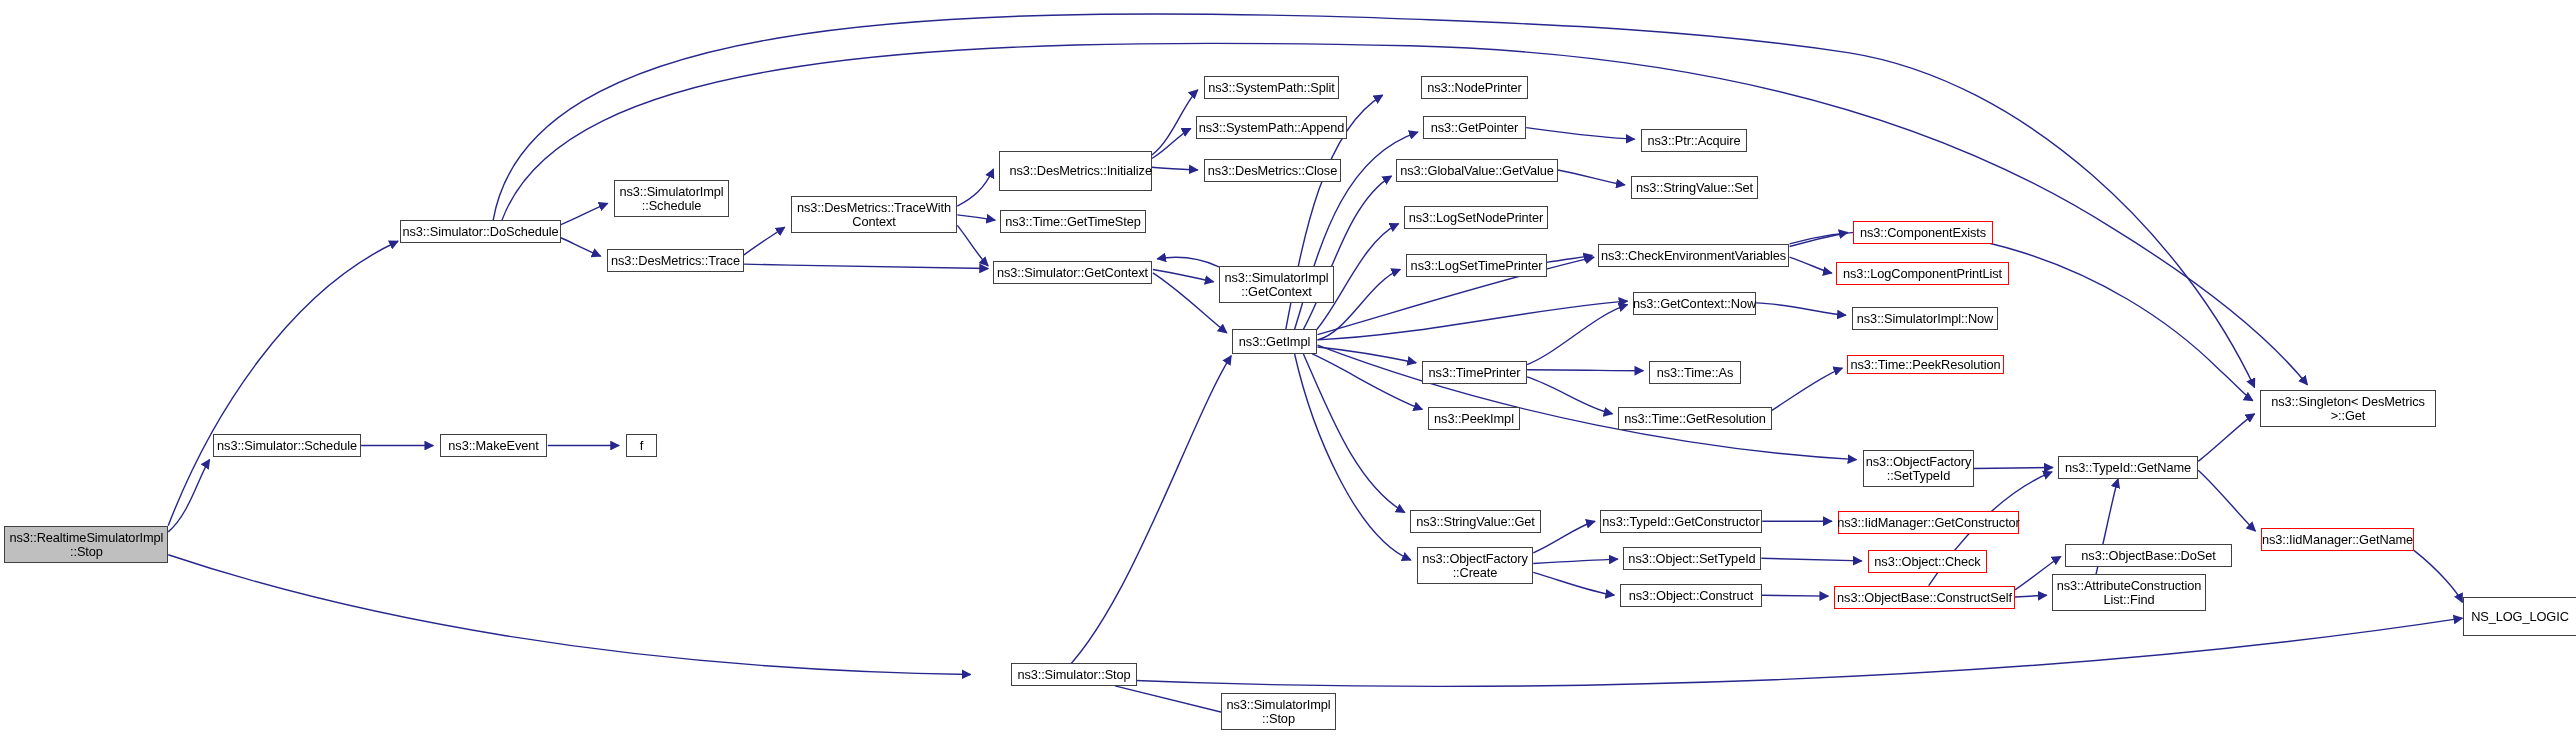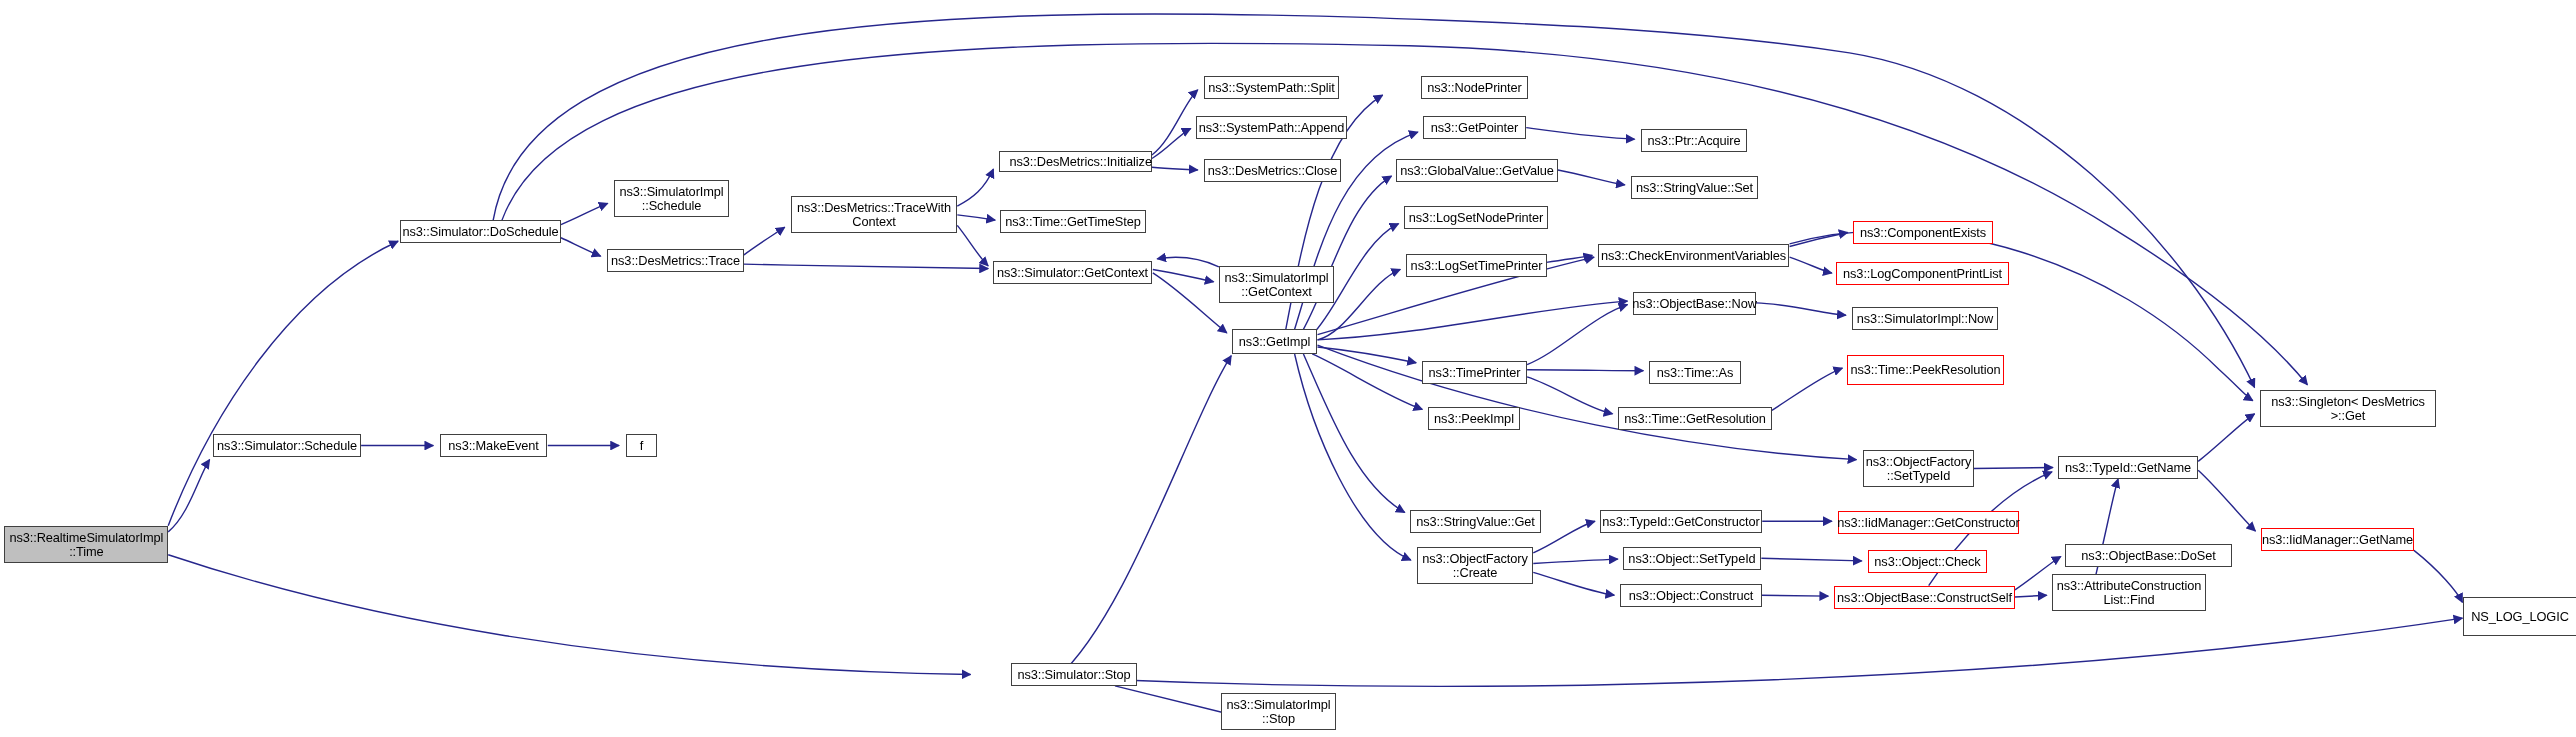--- a/index.html
+++ b/index.html
@@ -92,31 +92,31 @@
         <path d="M2741,625 C2770,648 2790,672 2796,684" fill="none" stroke="#26268c" stroke-width="1.6" marker-end="url(#ah)"></path>
         <path d="M2032,277 C2200,230 2400,300 2520,420 C2540,438 2550,450 2558,455" fill="none" stroke="#26268c" stroke-width="1.6" marker-end="url(#ah)"></path>
         <path d="M191,630 C400,700 700,760 1102,766" fill="none" stroke="#26268c" stroke-width="1.6" marker-end="url(#ah)"></path>
         <path d="M1200,770 C1280,700 1350,480 1398,404" fill="none" stroke="#26268c" stroke-width="1.6" marker-end="url(#ah)"></path>
         <path d="M1266,779 C1320,792 1370,805 1400,812" fill="none" stroke="#26268c" stroke-width="1.6" marker-end="url(#ah)"></path>
         <path d="M1266,772 C1700,790 2300,778 2796,702" fill="none" stroke="#26268c" stroke-width="1.6" marker-end="url(#ah)"></path>
       </g>
   </svg>
   <div id="node-layer">
       <div class="node root" style="left: 4.4px; top: 526px; width: 164px; height: 37px;">ns3::RealtimeSimulatorImpl
-::Time</div>
+::Stop</div>
       <div class="node normal" style="left: 213px; top: 434px; width: 148px; height: 23px;">ns3::Simulator::Schedule</div>
       <div class="node normal" style="left: 440px; top: 434px; width: 107px; height: 23px;">ns3::MakeEvent</div>
       <div class="node normal" style="left: 626px; top: 434px; width: 31px; height: 23px;">f</div>
       <div class="node normal" style="left: 400px; top: 220px; width: 161px; height: 23px;">ns3::Simulator::DoSchedule</div>
       <div class="node normal" style="left: 614px; top: 180px; width: 115px; height: 37px;">ns3::SimulatorImpl
 ::Schedule</div>
       <div class="node normal" style="left: 607px; top: 249px; width: 137px; height: 23px;">ns3::DesMetrics::Trace</div>
       <div class="node normal" style="left: 791px; top: 196px; width: 166px; height: 37px;">ns3::DesMetrics::TraceWith
 Context</div>
-      <div class="node normal" style="left: 999px; top: 151px; width: 153px; height: 21px; padding-left: 13px;">ns3::DesMetrics::Initialize</div>
+      <div class="node normal" style="left: 999px; top: 151px; width: 153px; height: 40px; padding-left: 13px;">ns3::DesMetrics::Initialize</div>
       <div class="node normal" style="left: 1204px; top: 76px; width: 135px; height: 23px;">ns3::SystemPath::Split</div>
       <div class="node normal" style="left: 1196px; top: 116px; width: 151px; height: 23px;">ns3::SystemPath::Append</div>
       <div class="node normal" style="left: 1204px; top: 159px; width: 137px; height: 23px;">ns3::DesMetrics::Close</div>
       <div class="node normal" style="left: 1000px; top: 210px; width: 146px; height: 23px;">ns3::Time::GetTimeStep</div>
       <div class="node normal" style="left: 993px; top: 261px; width: 159px; height: 23px;">ns3::Simulator::GetContext</div>
       <div class="node normal" style="left: 1219px; top: 266px; width: 115px; height: 37px;">ns3::SimulatorImpl
 ::GetContext</div>
       <div class="node normal" style="left: 1232px; top: 329px; width: 85px; height: 25px;">ns3::GetImpl</div>
       <div class="node normal" style="left: 1421px; top: 76px; width: 107px; height: 23px;">ns3::NodePrinter</div>
       <div class="node normal" style="left: 1423px; top: 116px; width: 103px; height: 23px;">ns3::GetPointer</div>
@@ -124,30 +124,30 @@
       <div class="node normal" style="left: 1404px; top: 206px; width: 144px; height: 23px; text-align: right;">ns3::LogSetNodePrinter</div>
       <div class="node normal" style="left: 1406px; top: 254px; width: 141px; height: 23px;">ns3::LogSetTimePrinter</div>
       <div class="node normal" style="left: 1422px; top: 361px; width: 105px; height: 23px;">ns3::TimePrinter</div>
       <div class="node normal" style="left: 1428px; top: 407px; width: 92px; height: 23px;">ns3::PeekImpl</div>
       <div class="node normal" style="left: 1410px; top: 510px; width: 131px; height: 23px;">ns3::StringValue::Get</div>
       <div class="node normal" style="left: 1417px; top: 547px; width: 116px; height: 37px;">ns3::ObjectFactory
 ::Create</div>
       <div class="node normal" style="left: 1641px; top: 129px; width: 106px; height: 23px;">ns3::Ptr::Acquire</div>
       <div class="node normal" style="left: 1631px; top: 176px; width: 127px; height: 23px;">ns3::StringValue::Set</div>
       <div class="node normal" style="left: 1598px; top: 244px; width: 191px; height: 23px;">ns3::CheckEnvironmentVariables</div>
-      <div class="node normal" style="left: 1633px; top: 292px; width: 123px; height: 23px;">ns3::ObjectBase::Now</div>
+      <div class="node normal" style="left: 1633px; top: 292px; width: 123px; height: 23px;">ns3::GetContext::Now</div>
       <div class="node normal" style="left: 1649px; top: 361px; width: 92px; height: 23px;">ns3::Time::As</div>
       <div class="node normal" style="left: 1618px; top: 407px; width: 154px; height: 23px;">ns3::Time::GetResolution</div>
       <div class="node normal" style="left: 1600px; top: 510px; width: 162px; height: 23px;">ns3::TypeId::GetConstructor</div>
       <div class="node normal" style="left: 1623px; top: 547px; width: 138px; height: 23px;">ns3::Object::SetTypeId</div>
       <div class="node normal" style="left: 1620px; top: 584px; width: 142px; height: 23px;">ns3::Object::Construct</div>
       <div class="node red" style="left: 1853px; top: 221px; width: 140px; height: 23px;">ns3::ComponentExists</div>
       <div class="node red" style="left: 1836px; top: 262px; width: 173px; height: 23px; text-align: center;">ns3::LogComponentPrintList</div>
       <div class="node normal" style="left: 1852px; top: 307px; width: 146px; height: 23px; text-align: center;">ns3::SimulatorImpl::Now</div>
-      <div class="node red" style="left: 1847px; top: 355px; width: 157px; height: 30px;">ns3::Time::PeekResolution</div>
+      <div class="node red" style="left: 1847px; top: 355px; width: 157px; height: 19px;">ns3::Time::PeekResolution</div>
       <div class="node normal" style="left: 1863px; top: 450px; width: 111px; height: 37px;">ns3::ObjectFactory
 ::SetTypeId</div>
       <div class="node red" style="left: 1838px; top: 511px; width: 181px; height: 23px;">ns3::IidManager::GetConstructor</div>
       <div class="node red" style="left: 1868px; top: 550px; width: 119px; height: 23px;">ns3::Object::Check</div>
       <div class="node red" style="left: 1834px; top: 586px; width: 181px; height: 23px;">ns3::ObjectBase::ConstructSelf</div>
       <div class="node normal" style="left: 2058px; top: 456px; width: 140px; height: 23px;">ns3::TypeId::GetName</div>
       <div class="node normal" style="left: 2065px; top: 544px; width: 167px; height: 23px;">ns3::ObjectBase::DoSet</div>
       <div class="node normal" style="left: 2052px; top: 574px; width: 154px; height: 37px;">ns3::AttributeConstruction
 List::Find</div>
       <div class="node normal" style="left: 2260px; top: 390px; width: 176px; height: 37px;">ns3::Singleton&lt; DesMetrics

